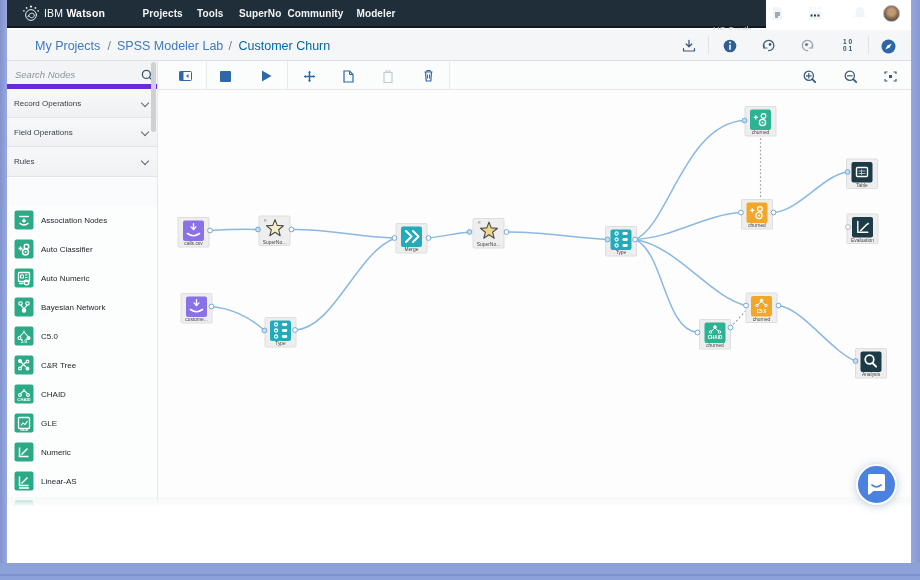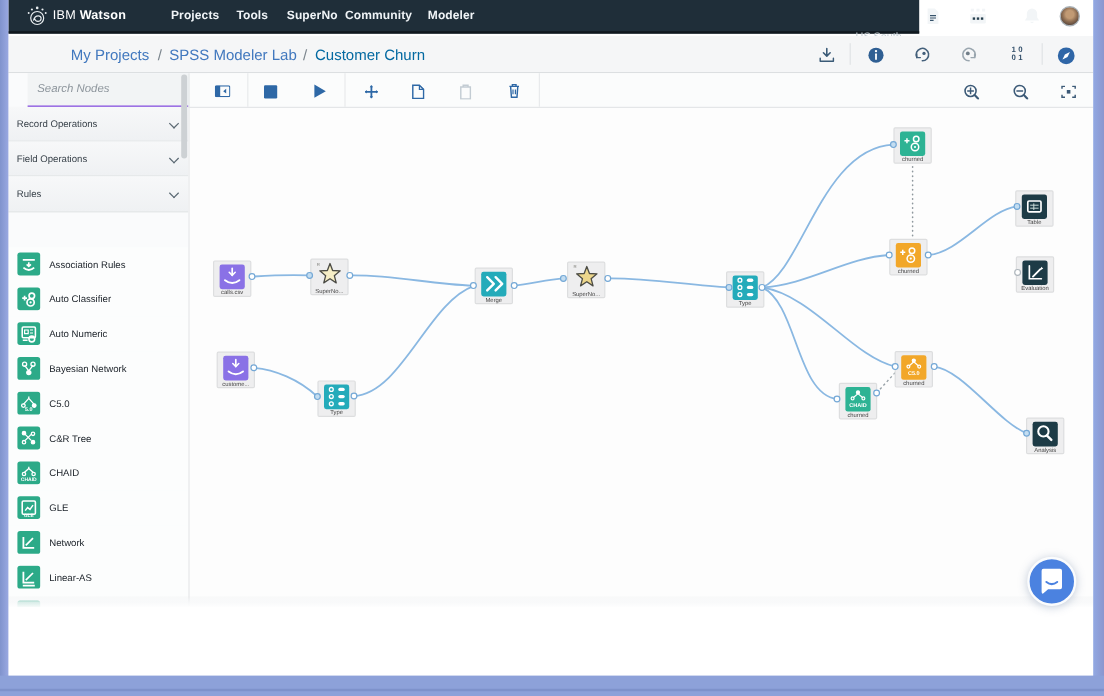--- a/index.html
+++ b/index.html
@@ -12,28 +12,28 @@
 #fB{left:0;top:563px;width:920px;height:17px;background:#8da1d9;}
 #fB .dotline{position:absolute;left:0;top:11px;width:920px;height:2px;background:rgba(108,128,186,0.45);}
 
 #nav{left:7px;top:0;width:759px;height:28px;background:#1f2e39;border-bottom:2px solid #10181e;}
 #nav .m{position:absolute;top:8px;color:#f0f4f7;font-size:10px;font-weight:700;letter-spacing:.1px;}
 #logoT{position:absolute;left:37px;top:7px;color:#fff;font-size:10.5px;font-weight:400;letter-spacing:.2px;}
 #logoT b{font-weight:700;}
 #usouth{position:absolute;left:706px;top:25px;color:#c3cdd4;font-size:9px;font-weight:400;}
 
 #crumb{left:7px;top:30px;width:904px;height:31px;background:#f5f6f7;border-bottom:1px solid #dcdfe1;}
-#crumb .t{position:absolute;top:8.5px;font-size:12.5px;margin-left:24px;}
+#crumb .t{position:absolute;top:8.5px;font-size:12.5px;}
 #crumb .lk{color:#4178be;}
 #crumb .sep{color:#7a848c;}
 #crumb .cur{color:#0369a1;}
 #crumb .vsep{position:absolute;top:6px;width:1px;height:18px;background:#e0e3e5;}
 
 #side{left:7px;top:61px;width:150px;height:444px;background:#fafbfc;}
-#srch{position:absolute;left:16px;top:0;width:150px;height:28px;background:#f2f4f5;border-bottom:1px solid #6d28d9;}
+#srch{position:absolute;left:0;top:0;width:150px;height:28px;background:#f2f4f5;border-bottom:5px solid #6d28d9;}
 #srch .ph{position:absolute;left:8px;top:8px;font-size:9.5px;font-style:italic;color:#8d959c;}
 .cat{position:absolute;left:0;width:150px;background:linear-gradient(#f7f8f9,#eff1f3);border-bottom:1px solid #e2e5e7;}
 .cat .lb{position:absolute;left:7px;top:10px;font-size:8px;color:#39424a;}
 .cat .chv{position:absolute;right:9px;top:11px;width:6px;height:6px;border-right:1.4px solid #5a6872;border-bottom:1.4px solid #5a6872;}
 .chvD{transform:rotate(45deg);}
 .chvU{transform:rotate(-135deg);top:14px !important;}
 .nrow{position:absolute;left:0;width:150px;height:29px;background:#fcfdfd;}
 .nrow .lb{position:absolute;left:34px;top:10px;font-size:8px;color:#21272e;}
 .nico{position:absolute;left:6.5px;top:4.5px;width:20px;height:20px;}
 #sbar{position:absolute;left:144px;top:1px;width:5px;height:70px;background:#cdd1d4;border-radius:3px;}
@@ -158,21 +158,21 @@
       <span class="lb" style="">Rules</span>
       <span class="chv chvD"></span>
     </div>
 <div class="nrow" style="top:144.5px">
 <svg class="nico" viewBox="0 0 20 20">
         <rect x="0.5" y="0.5" width="19" height="19" rx="2.2" fill="#2caa88"></rect>
         <path d="M5 6.5 h10" stroke="#fff" stroke-width="1.4"></path>
         <path d="M10 8.5 v3 M8.2 10.3 l1.8 1.8 1.8-1.8" stroke="#fff" stroke-width="1.3" fill="none"></path>
         <path d="M5.5 13 q4.5 4 9 0" stroke="#fff" stroke-width="1.5" fill="none"></path>
       </svg>
-<span class="lb">Association Rules</span>
+<span class="lb">Association Nodes</span>
 </div>
 <div class="nrow" style="top:173.5px">
 <svg class="nico" viewBox="0 0 20 20">
         <rect x="0.5" y="0.5" width="19" height="19" rx="2.2" fill="#2caa88"></rect>
         <path d="M4.5 9.5 h4 M6.5 7.5 v4" stroke="#fff" stroke-width="1.4"></path>
         <circle cx="12.5" cy="7.5" r="2.3" fill="none" stroke="#fff" stroke-width="1.4"></circle>
         <circle cx="11.5" cy="13" r="3" fill="none" stroke="#fff" stroke-width="1.4"></circle>
         <circle cx="11.5" cy="13" r="0.9" fill="#fff"></circle>
       </svg>
 <span class="lb">Auto Classifier</span>
@@ -244,21 +244,21 @@
         <text x="10" y="17.5" font-size="4" fill="#fff" text-anchor="middle" font-weight="bold">GLE</text>
       </svg>
 <span class="lb">GLE</span>
 </div>
 <div class="nrow" style="top:376.5px">
 <svg class="nico" viewBox="0 0 20 20">
         <rect x="0.5" y="0.5" width="19" height="19" rx="2.2" fill="#2caa88"></rect>
         <path d="M5.5 5.5 V14.5 H14.5" stroke="#fff" stroke-width="1.5" fill="none"></path>
         <path d="M7.5 12.5 L13.5 6.5" stroke="#fff" stroke-width="1.4"></path>
       </svg>
-<span class="lb">Network</span>
+<span class="lb">Numeric</span>
 </div>
 <div class="nrow" style="top:405.5px">
 <svg class="nico" viewBox="0 0 20 20">
         <rect x="0.5" y="0.5" width="19" height="19" rx="2.2" fill="#2caa88"></rect>
         <path d="M5.5 5.5 V14.5 H14.5" stroke="#fff" stroke-width="1.5" fill="none"></path>
         <path d="M7.5 12.5 L13.5 6.5" stroke="#fff" stroke-width="1.4"></path>
         <path d="M5 17 h10" stroke="#fff" stroke-width="1.6"></path>
       </svg>
 <span class="lb">Linear-AS</span>
 </div>

